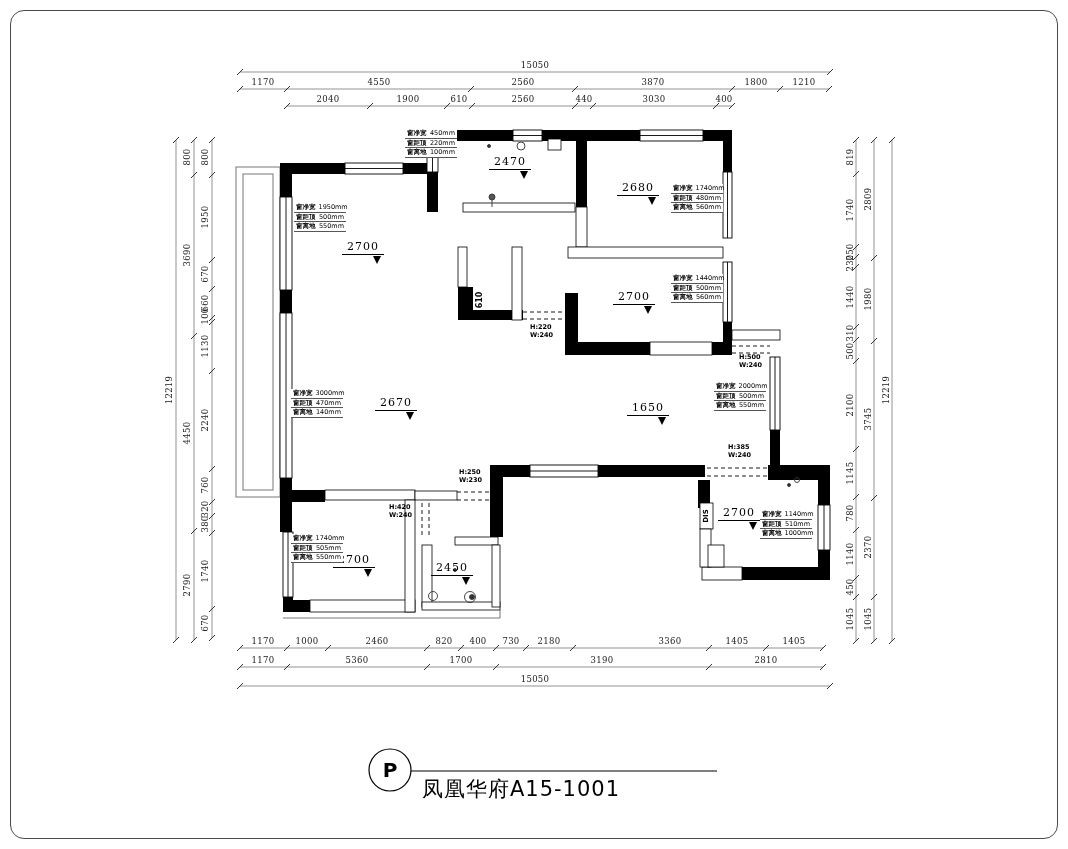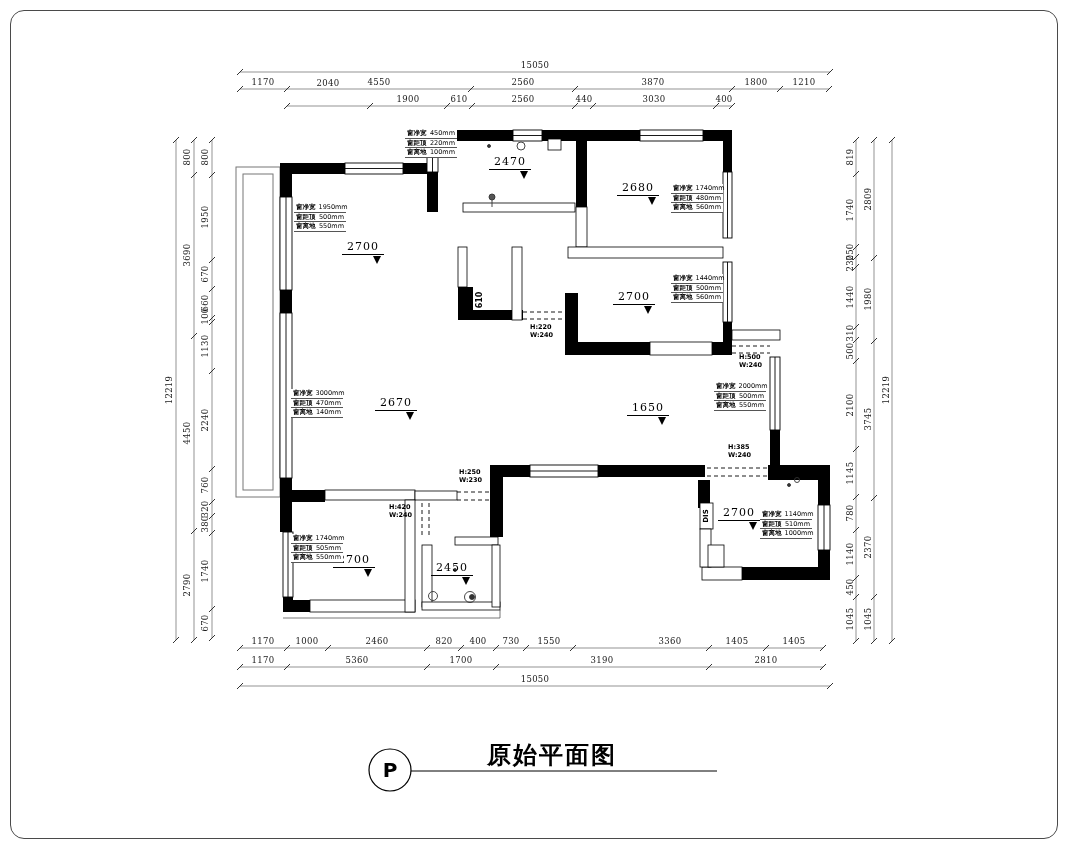--- a/index.html
+++ b/index.html
@@ -187,35 +187,35 @@
     </g>
   </svg>
 
   <div class="dim" style="left:535px;top:70px">15050</div>
   <div class="dim" style="left:263px;top:87px">1170</div>
   <div class="dim" style="left:379px;top:87px">4550</div>
   <div class="dim" style="left:523px;top:87px">2560</div>
   <div class="dim" style="left:653px;top:87px">3870</div>
   <div class="dim" style="left:756px;top:87px">1800</div>
   <div class="dim" style="left:804px;top:87px">1210</div>
-  <div class="dim" style="left:328px;top:88px">2040</div>
+  <div class="dim" style="left:328px;top:104px">2040</div>
   <div class="dim" style="left:408px;top:104px">1900</div>
   <div class="dim" style="left:459px;top:104px">610</div>
   <div class="dim" style="left:523px;top:104px">2560</div>
   <div class="dim" style="left:584px;top:104px">440</div>
   <div class="dim" style="left:654px;top:104px">3030</div>
   <div class="dim" style="left:724px;top:104px">400</div>
 
   <div class="dim" style="left:263px;top:646px">1170</div>
   <div class="dim" style="left:307px;top:646px">1000</div>
   <div class="dim" style="left:377px;top:646px">2460</div>
   <div class="dim" style="left:444px;top:646px">820</div>
   <div class="dim" style="left:478px;top:646px">400</div>
   <div class="dim" style="left:511px;top:646px">730</div>
-  <div class="dim" style="left:549px;top:646px">1550</div>
+  <div class="dim" style="left:549px;top:646px">2180</div>
   <div class="dim" style="left:670px;top:646px">3360</div>
   <div class="dim" style="left:737px;top:646px">1405</div>
   <div class="dim" style="left:794px;top:646px">1405</div>
   <div class="dim" style="left:263px;top:665px">1170</div>
   <div class="dim" style="left:357px;top:665px">5360</div>
   <div class="dim" style="left:461px;top:665px">1700</div>
   <div class="dim" style="left:602px;top:665px">3190</div>
   <div class="dim" style="left:766px;top:665px">2810</div>
   <div class="dim" style="left:535px;top:684px">15050</div>
 
@@ -425,14 +425,14 @@
     </div>
   <div class="hw" style="left:389px;top:504px">
     <div>H:420</div>
       <div>W:240</div>
     </div>
 
   <div class="vtext" style="left:479px;top:300px">610</div>
   <div class="vtext" style="left:706px;top:516px;font-size:7px">DIS</div>
 
   <div class="tb-marker">P</div>
-  <div class="tb-title">原始平面图</div>
+  <div class="tb-sub">凤凰华府A15-1001</div>
 </div>
 
 </body></html>

